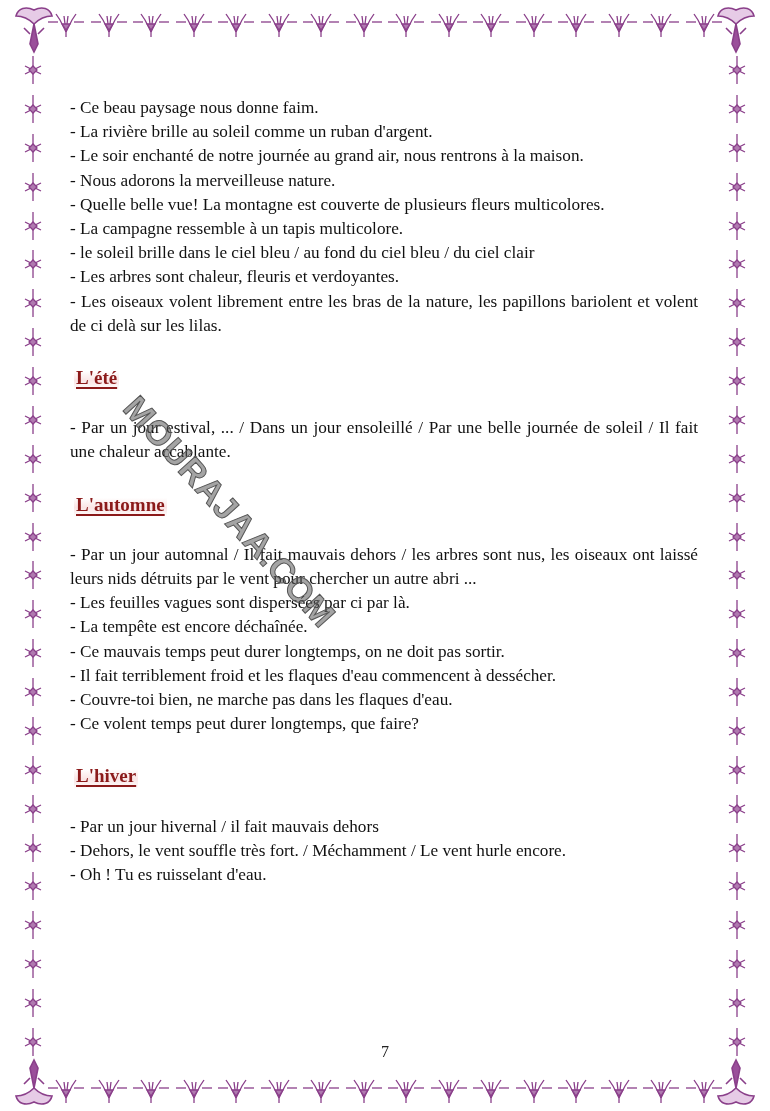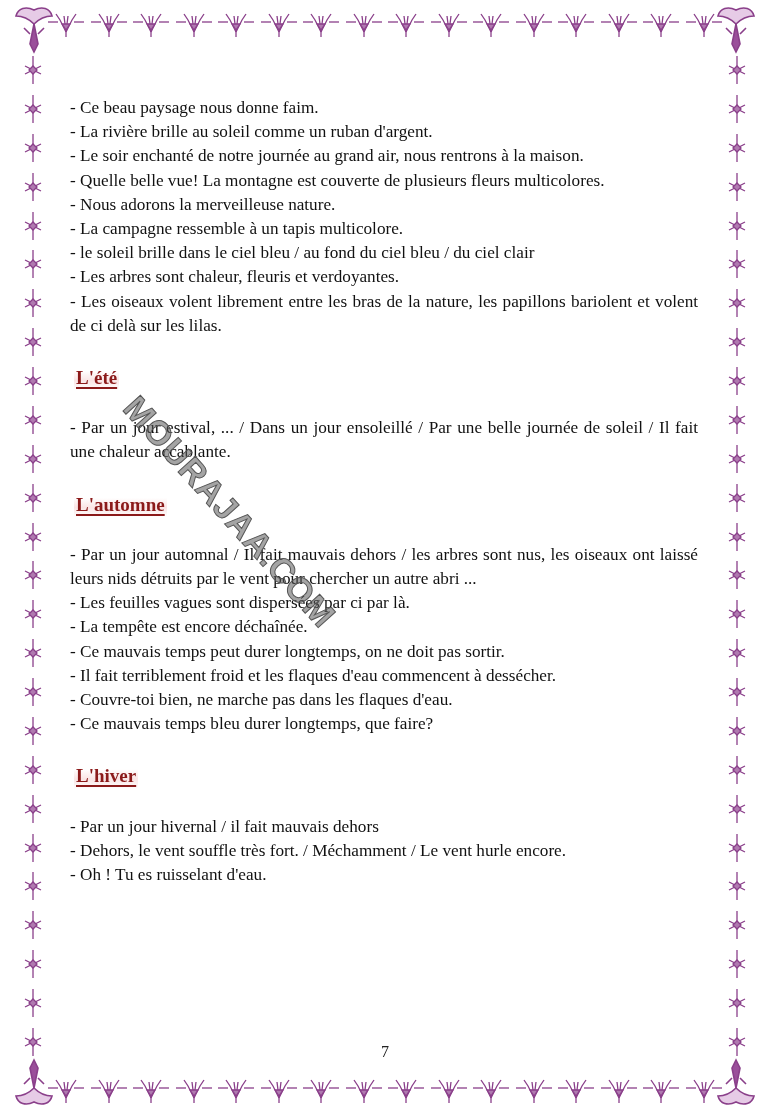--- a/index.html
+++ b/index.html
@@ -928,22 +928,22 @@
           </g>
         </svg>
       </span>
     </div>
 
   <div class="content">
     <div>
       <p class="line">- Ce beau paysage nous donne faim.</p>
       <p class="line">- La rivière brille au soleil comme un ruban d'argent.</p>
       <p class="line">- Le soir enchanté de notre journée au grand air, nous rentrons à la maison.</p>
+      <p class="line">- Nous adorons la merveilleuse nature.</p>
       <p class="line">- Quelle belle vue! La montagne est couverte de plusieurs fleurs multicolores.</p>
-      <p class="line">- Nous adorons la merveilleuse nature.</p>
       <p class="line">- La campagne ressemble à un tapis multicolore.</p>
       <p class="line">- le soleil brille dans le ciel bleu / au fond du ciel bleu / du ciel clair</p>
       <p class="line">- Les arbres sont chaleur, fleuris et verdoyantes.</p>
       <p class="line">- Les oiseaux volent librement entre les bras de la nature, les papillons bariolent et volent de ci delà sur les lilas.</p>
     </div>
 
     <div class="sec">
       <h2 class="section-title">L'été</h2>
     </div>
     <div>
@@ -953,21 +953,21 @@
     <div class="sec">
       <h2 class="section-title">L'automne</h2>
     </div>
     <div>
       <p class="line">- Par un jour automnal / Il fait mauvais dehors / les arbres sont nus, les oiseaux ont laissé leurs nids détruits par le vent pour chercher un autre abri ...</p>
       <p class="line">- Les feuilles vagues sont dispersées par ci par là.</p>
       <p class="line">- La tempête est encore déchaînée.</p>
       <p class="line">- Ce mauvais temps peut durer longtemps, on ne doit pas sortir.</p>
       <p class="line">- Il fait terriblement froid et les flaques d'eau commencent à dessécher.</p>
       <p class="line">- Couvre-toi bien, ne marche pas dans les flaques d'eau.</p>
-      <p class="line">- Ce mauvais temps bleu durer longtemps, que faire?</p>
+      <p class="line">- Ce volent temps peut durer longtemps, que faire?</p>
     </div>
 
     <div class="sec">
       <h2 class="section-title">L'hiver</h2>
     </div>
     <div>
       <p class="line">- Par un jour hivernal / il fait mauvais dehors</p>
       <p class="line">- Dehors, le vent souffle très fort. / Méchamment / Le vent hurle encore.</p>
       <p class="line">- Oh ! Tu es ruisselant d'eau.</p>
     </div>

